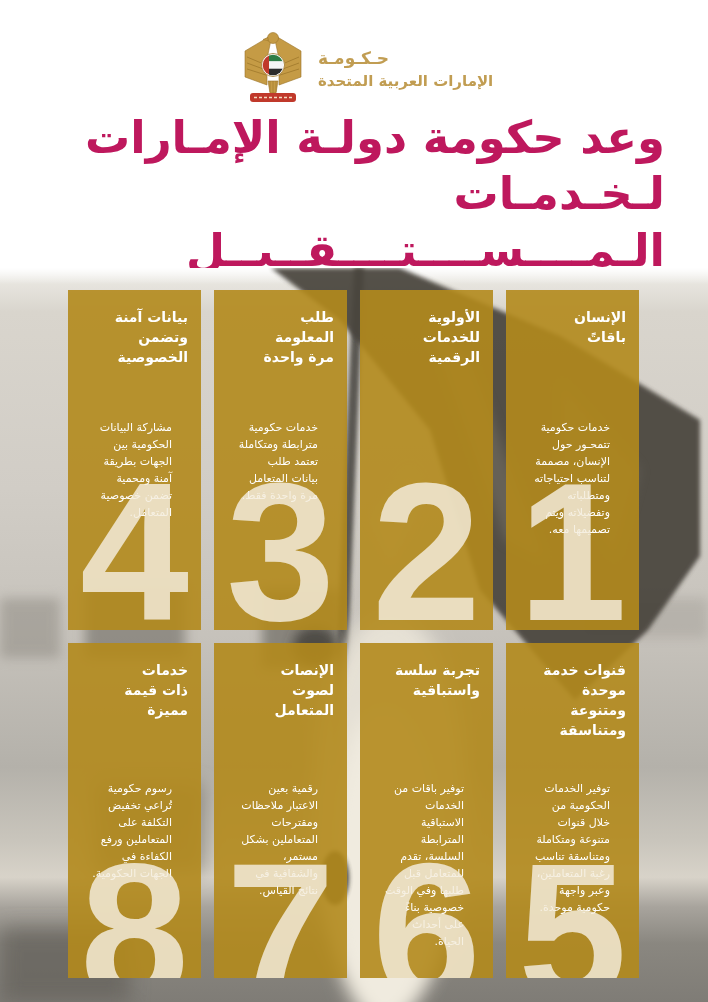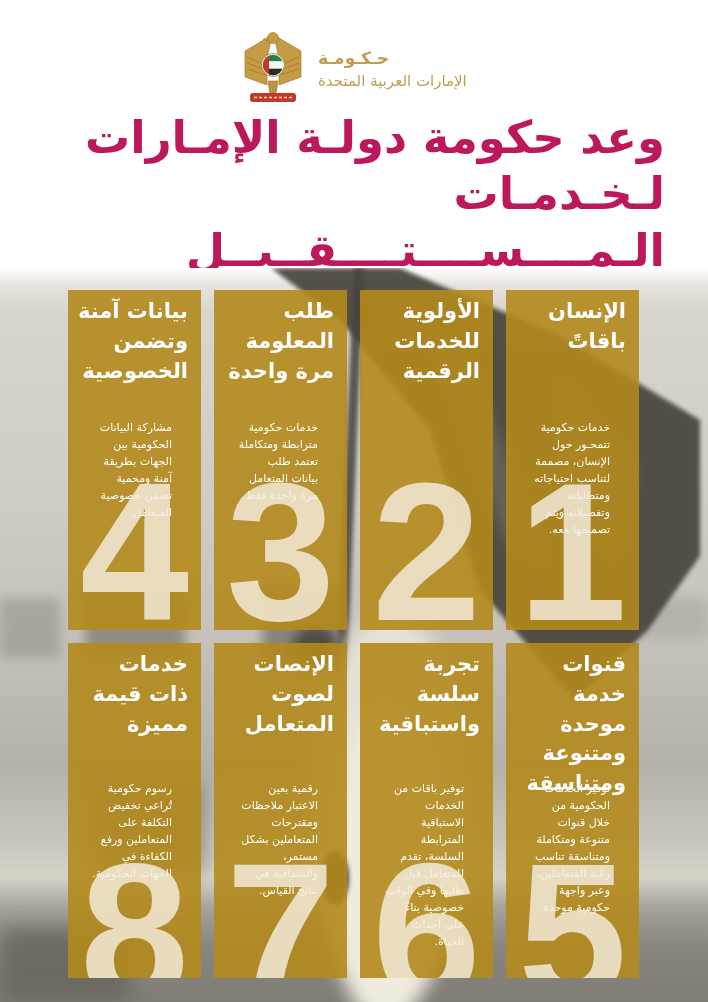--- a/index.html
+++ b/index.html
@@ -5,21 +5,21 @@
   html,body { margin:0; padding:0; background:#ffffff; }
   .poster {
     position:relative; width:708px; height:1002px; overflow:hidden;
     background:#ffffff; font-family:"DejaVu Sans", sans-serif;padding-left:27px;
   }
 
   
   .emblem { position:absolute; top:29px; left:243px; width:60px; height:76px; }
   .logo-text { position:absolute; top:48px; left:318px; width:190px; text-align:left; color:#c19d52; }
   .logo-line1 { font-size:17px; font-weight:bold; letter-spacing:1px; }
-  .logo-line2 { font-size:15px; font-weight:normal; margin-top:4px; }
+  .logo-line2 { font-size:15px; font-weight:bold; margin-top:4px; }
 
   
   .main-title {
     position:absolute; top:110px; left:68px; right:70px;
     direction:rtl; text-align:right; color:#be185d;
     font-weight:bold; font-size:45px; line-height:1.25; margin:0;
   }
   .main-title span { display:block; }
 
   
@@ -40,22 +40,22 @@
     position:absolute; top:290px; left:68px; width:571px;
     display:grid; grid-template-columns:repeat(4,133px);
     grid-template-rows:340px 335px; column-gap:13px; row-gap:13px;
     direction:rtl;
   }
   .card {
     position:relative; overflow:hidden;
     background:rgba(178,138,28,0.9); color:#ffffff; direction:rtl;
   }
   .c-title {
-    position:absolute; top:7px; right:13px; left:8px; margin:0;
-    font-size:21px; font-weight:bold; line-height:1.42;
+    position:absolute; top:18px; right:13px; left:8px; margin:0;
+    font-size:14px; font-weight:bold; line-height:1.42;
     white-space:pre-line; text-align:right;
   }
   .c-desc {
     position:absolute; top:113px; right:13px; left:8px; margin:16px;
     font-size:11px; line-height:1.55; text-align:right;
   }
   .r2 .c-desc { top:121px;text-align:right; }
   .c-num {
     position:absolute; bottom:6px; left:0; right:0; text-align:center;
     font-family:"Liberation Sans", sans-serif; font-weight:bold;

